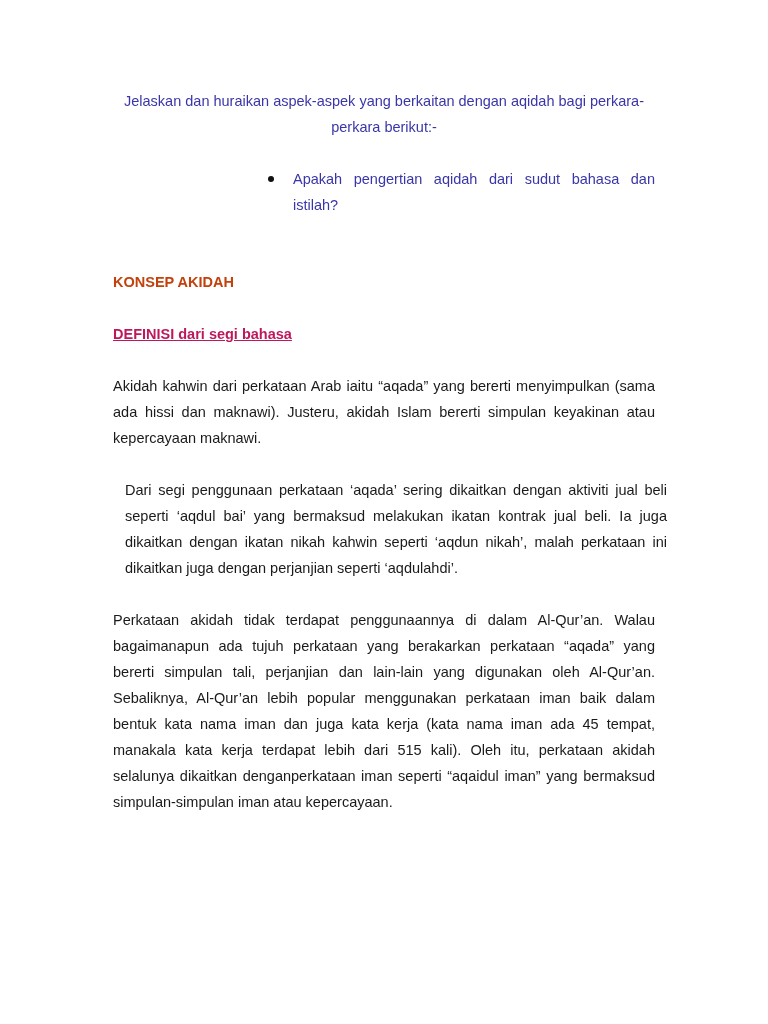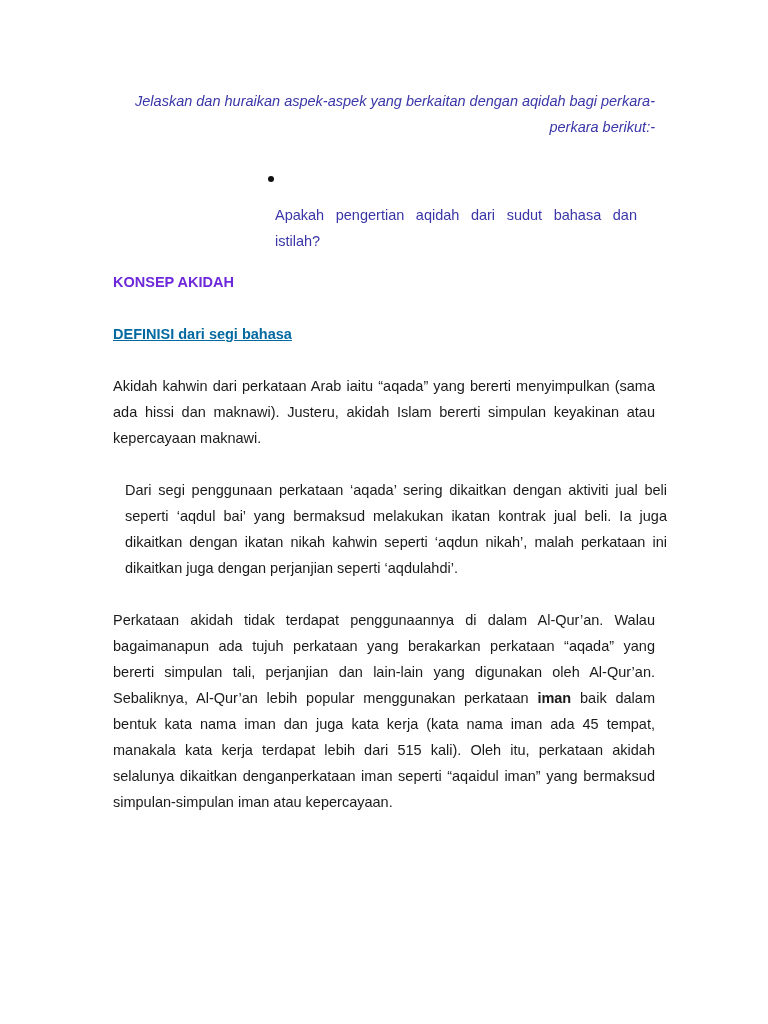--- a/index.html
+++ b/index.html
@@ -24,62 +24,61 @@
     }
     .p {
       position: absolute;
       left: 0;
       width: 542px;
       line-height: 26px;
       text-align: justify;
       margin: 0;
     }
     .blue { color: #3a36a8; }
-    .intro { top: 88px; text-align: right; font-style: italic; }
+    .intro { top: 88px; text-align: center; }
     .bullet-wrap {
       position: absolute;
       left: 155px;
       top: 166px;
       width: 387px;
     }
     .bullet-dot {
       position: absolute;
       left: 0;
       top: 10px;
       width: 6px;
       height: 6px;
       border-radius: 50%;
       background: #111;
     }
     .bullet-text {
       position: absolute;
-      left: 7px;
+      left: 25px;
       top: 0;
       width: 362px;
       line-height: 26px;
       text-align: justify;
       text-align-last: left;
-      margin-top: 36px;
     }
     .h1 {
       top: 269px;
       font-weight: bold;
-      color: #6d28d9;
+      color: #c2410c;
     }
     .h2 {
       top: 321px;
       font-weight: bold;
       text-decoration: underline;
-      color: #0369a1;
+      color: #be185d;
     }
     .para1 { top: 373px; }
     .para2 { top: 477px; margin-left: 12px; }
     .para3 { top: 607px; }
     .p.just { text-align: justify; text-align-last: left; }
-    b { font-weight: bold; }
+    b { font-weight: normal; }
   </style>
 </head>
 <body>
 
 <div class="page">
 
   <p class="p intro blue">Jelaskan dan huraikan aspek-aspek yang berkaitan dengan aqidah bagi perkara-perkara berikut:-</p>
 
   <div class="bullet-wrap">
     <span class="bullet-dot"></span>

